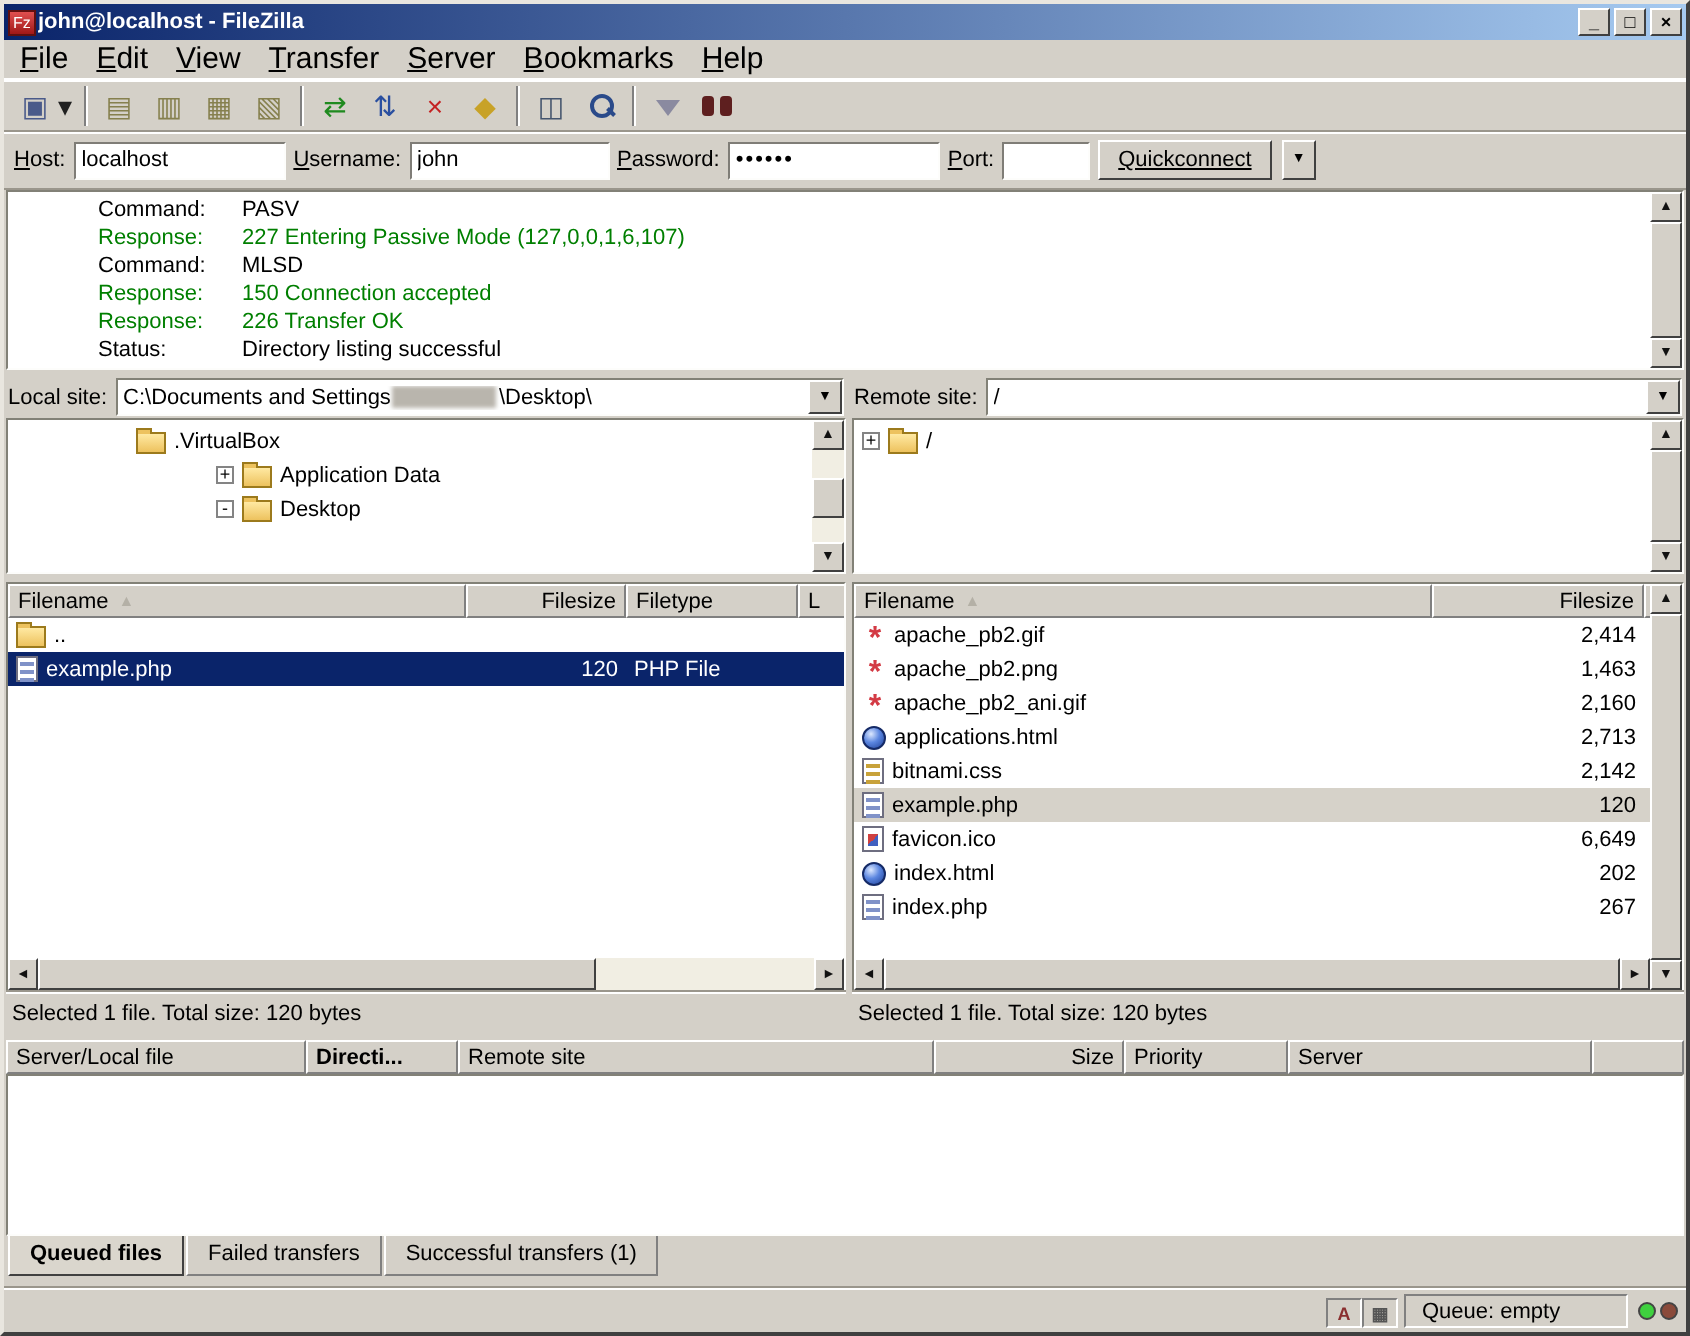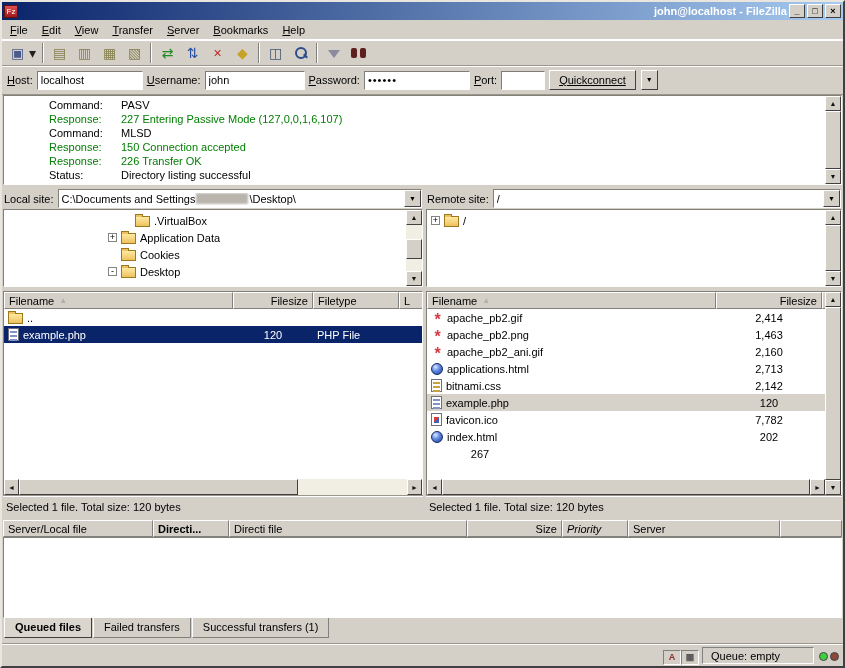--- a/index.html
+++ b/index.html
@@ -1,23 +1,23 @@
 <!DOCTYPE html>
 <html><head>
 <meta charset="utf-8">
 <style>
 *{margin:0;padding:0;box-sizing:border-box;font-family:"Liberation Sans",sans-serif;}
 body{width:845px;height:668px;overflow:hidden;background:#d4d0c8;}
 .window{width:845px;height:668px;background:#d4d0c8;border:2px solid;border-color:#e9e6df #404040 #404040 #e9e6df;display:flex;flex-direction:column;}
 .titlebar{height:18px;flex:0 0 18px;background:linear-gradient(90deg,#0a246a,#a6caf0);display:flex;align-items:center;padding:0 2px;color:#fff;}
 .fzicon{width:14px;height:13px;background:linear-gradient(#e05050,#a01818);color:#fff;font-size:8px;font-weight:normal;text-align:center;line-height:12px;margin-right:1px;border:1px solid #601010;}
-.title{font-size:11px;font-weight:bold;flex:1;white-space:nowrap;overflow:hidden;text-align:right;}
+.title{font-size:11px;font-weight:bold;flex:1;white-space:nowrap;overflow:hidden;}
 .cap{display:inline-block;width:16px;height:14px;background:#d4d0c8;border:1px solid;border-color:#fff #404040 #404040 #fff;color:#000;font-size:9px;line-height:12px;text-align:center;margin-left:2px;font-weight:bold;}
 .menubar{height:20px;flex:0 0 20px;display:flex;align-items:center;padding-left:1px;border-bottom:1px solid #fff;}
-.menu-item{display:inline-block;font-size:11px;padding:3px 7px;}
+.menu-item{display:inline-block;font-size:15px;padding:3px 7px;}
 .menu-item::first-letter{text-decoration:underline;}
 .toolbar{height:26px;flex:0 0 26px;display:flex;align-items:center;padding:1px 3px;border-bottom:1px solid #9a968c;box-shadow:0 1px 0 #fff inset;}
 .tb-btn{width:25px;height:22px;display:flex;align-items:center;justify-content:center;border:1px solid transparent;}
 .tb-btn.narrow{width:13px;margin-left:-4px;}
 .tb-glyph{font-size:14px;line-height:16px;}
 .tb-sep{width:0;height:20px;border-left:1px solid #808080;border-right:1px solid #fff;margin:0 3px;}
 .tbi{display:inline-block;}
 .tbi-magnifier{width:14px;height:14px;position:relative;}
 .tbi-magnifier::before{content:'';position:absolute;left:1px;top:1px;width:8px;height:8px;border:2px solid #2a4a8a;border-radius:50%;}
 .tbi-magnifier::after{content:'';position:absolute;left:9px;top:9px;width:5px;height:2px;background:#2a4a8a;transform:rotate(45deg);}
@@ -60,21 +60,21 @@
 .list{height:205px;flex:0 0 205px;display:flex;min-width:0;}
 .list-col{flex:1;display:flex;flex-direction:column;min-width:0;}
 .list-header{height:17px;flex:0 0 17px;display:flex;background:#d4d0c8;overflow:hidden;}
 .hcell{height:17px;border:1px solid;border-color:#fff #808080 #808080 #fff;background:#d4d0c8;font-size:11px;display:flex;align-items:center;padding:0 4px;white-space:nowrap;overflow:hidden;flex:0 0 auto;}
 .hflex{flex:1 1 0 !important;width:auto !important;}
 .hright{justify-content:flex-end;}
 .sort{color:#b4b0a6;font-size:8px;margin-left:5px;}
 .list-body{flex:1;background:#fff;overflow:hidden;}
 .file-row{height:17px;display:flex;align-items:center;white-space:nowrap;}
 .cell{height:17px;display:flex;align-items:center;padding:0 4px;overflow:hidden;flex:0 0 auto;}
-.cright{justify-content:center;}
+.cright{justify-content:flex-end;}
 .ctext{font-size:11px;}
 .sel-local{background:#0a246a;color:#fff;}
 .sel-remote{background:#d6d2c9;}
 .pane-status{height:21px;flex:0 0 21px;font-size:11px;padding:4px 3px 0;border-top:1px solid #fff;box-shadow:0 -1px 0 #9a968c;}
 .fi-folder{width:15px;height:11px;flex:0 0 15px;background:linear-gradient(#ffe9a2,#edc25e);border:1px solid #9c7a1c;margin:2px 4px 0 0;position:relative;}
 .fi-folder::before{content:'';position:absolute;left:-1px;top:-3px;width:6px;height:2px;background:#edc25e;border:1px solid #9c7a1c;border-bottom:none;}
 .fi-php,.fi-css,.fi-ico{width:11px;height:13px;flex:0 0 11px;background:#fff;border:1px solid #6e6e80;margin-right:4px;position:relative;}
 .fi-php::before,.fi-css::before{content:'';position:absolute;left:1px;right:1px;top:2px;height:2px;}
 .fi-php::before{background:#8092c8;box-shadow:0 4px 0 #8092c8,0 8px 0 #8092c8;}
 .fi-css::before{background:#c8a23a;box-shadow:0 4px 0 #c8a23a,0 8px 0 #c8a23a;}
@@ -232,34 +232,29 @@
           <span class="combo-text">
               <span>C:\Documents and Settings</span>
               <span class="redacted"></span>
               <span>\Desktop\</span>
             </span>
           <span class="combo-btn">▼</span>
         </div>
       </div>
       <div class="tree sunken">
         <div class="tree-body" id="ltree">
-            <div class="tree-row" style="padding-left: 118px;">
+            <div class="tree-row" style="padding-left: 51px;">
               <span class="expander noexp"></span>
               <span class="fi-folder"></span>
               <span class="tree-label">.VirtualBox</span>
             </div>
             <div class="tree-row" style="padding-left: 104px;">
               <span class="expander">+</span>
               <span class="fi-folder"></span>
               <span class="tree-label">Application Data</span>
-            </div>
-            <div class="tree-row" style="padding-left: 104px;">
-              <span class="expander noexp"></span>
-              <span class="fi-folder"></span>
-              <span class="tree-label">Cookies</span>
             </div>
             <div class="tree-row" style="padding-left: 104px;">
               <span class="expander">-</span>
               <span class="fi-folder"></span>
               <span class="tree-label">Desktop</span>
             </div>
           </div>
         <div id="ltreeVbar" class="vbar">
             <div class="sbtn">▲</div>
             <div class="strack">
@@ -425,35 +420,39 @@
                   <span class="ctext">120</span>
                 </div>
                 <div class="cell hflex"></div>
               </div>
               <div class="file-row">
                 <div class="cell" style="width: 289px;">
                   <span class="fi-ico"></span>
                   <span class="ctext">favicon.ico</span>
                 </div>
                 <div class="cell cright" style="width: 106px;">
-                  <span class="ctext">7,782</span>
+                  <span class="ctext">6,649</span>
                 </div>
                 <div class="cell hflex"></div>
               </div>
               <div class="file-row">
                 <div class="cell" style="width: 289px;">
                   <span class="fi-html"></span>
                   <span class="ctext">index.html</span>
                 </div>
                 <div class="cell cright" style="width: 106px;">
                   <span class="ctext">202</span>
                 </div>
                 <div class="cell hflex"></div>
               </div>
               <div class="file-row">
+                <div class="cell" style="width: 289px;">
+                  <span class="fi-php"></span>
+                  <span class="ctext">index.php</span>
+                </div>
                 <div class="cell cright" style="width: 106px;">
                   <span class="ctext">267</span>
                 </div>
                 <div class="cell hflex"></div>
               </div>
             </div>
           <div id="rlistHbar" class="hbar">
               <div class="sbtn hb">◄</div>
               <div class="strack h">
                 <div class="sthumb h" style="left: 0%; width: 100%;"></div>
@@ -478,26 +477,26 @@
 
   <div class="qwrap">
     <div class="list-header" id="qhead">
         <div class="hcell" style="width: 150px;">
           <span>Server/Local file</span>
         </div>
         <div class="hcell" style="width: 76px; font-weight: bold;">
           <span>Directi...</span>
         </div>
         <div class="hcell" style="width: 238px;">
-          <span>Directi file</span>
+          <span>Remote site</span>
         </div>
         <div class="hcell hright" style="width: 95px;">
           <span>Size</span>
         </div>
-        <div class="hcell" style="width: 66px; font-style: italic;">
+        <div class="hcell" style="width: 82px;">
           <span>Priority</span>
         </div>
         <div class="hcell" style="width: 152px;">
           <span>Server</span>
         </div>
         <div class="hcell hflex"></div>
       </div>
     <div class="queue-body sunken"></div>
   </div>
 

